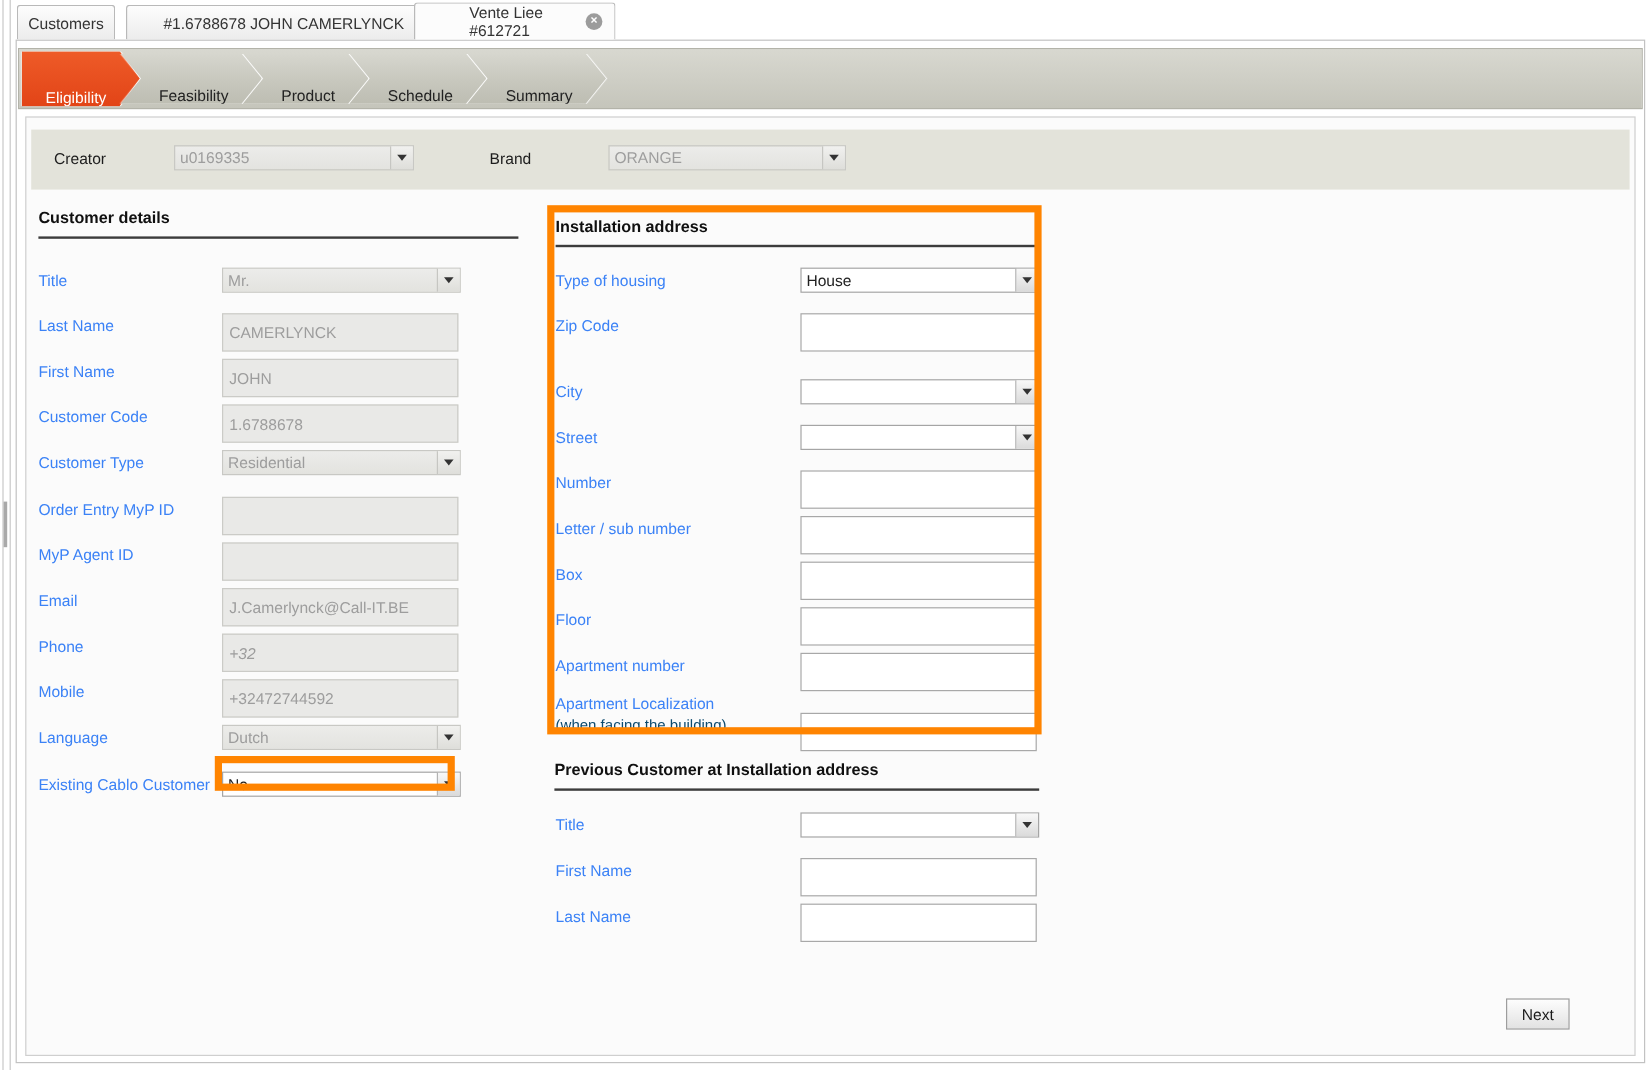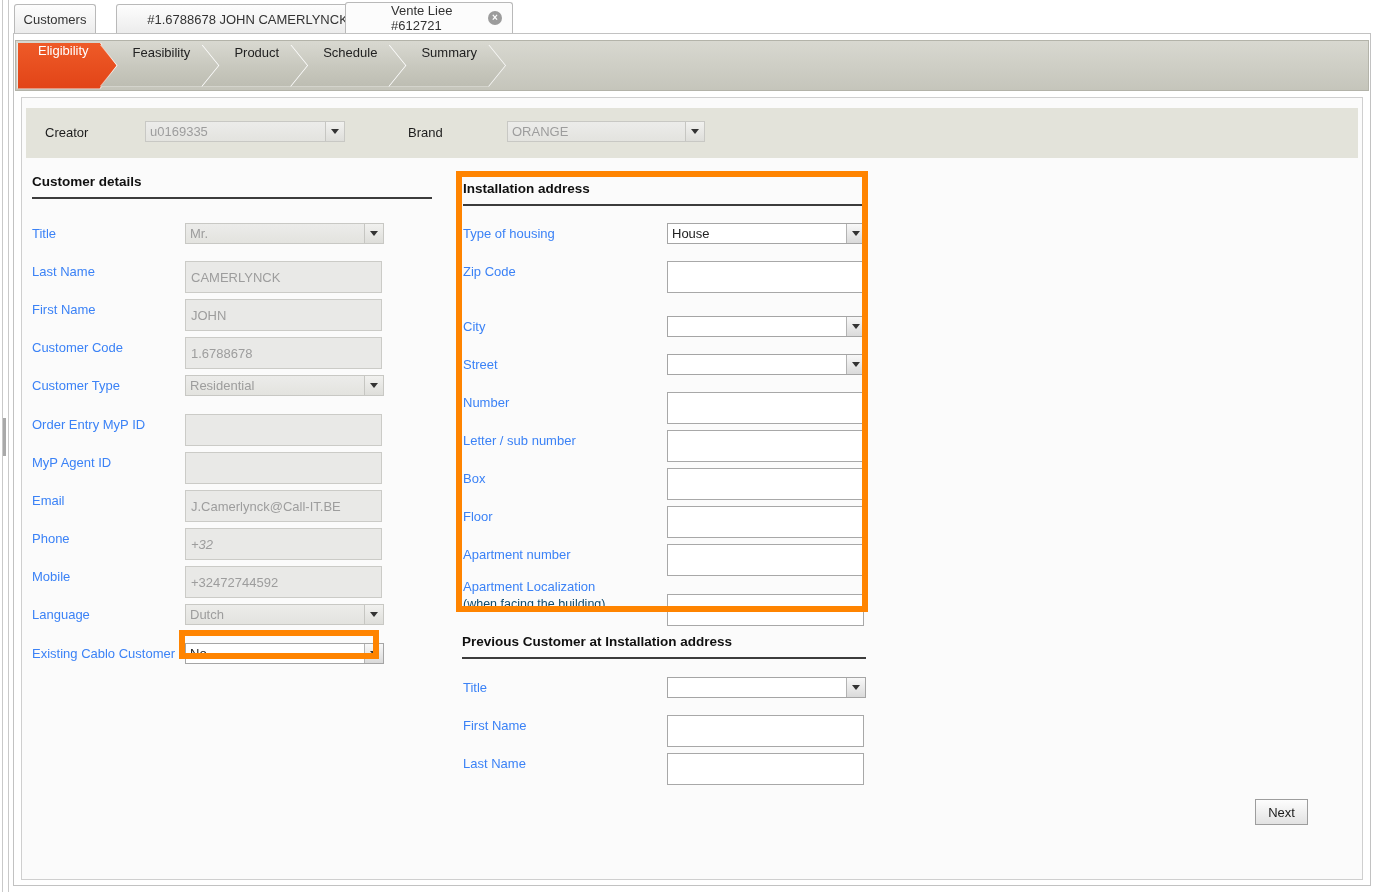--- a/index.html
+++ b/index.html
@@ -23,21 +23,21 @@
   
   .outer-panel { position:absolute; left:13px; top:33px; width:1358px; height:853px;
     border:1px solid #c2c2c2; background:#ffffff; }
 
   
   .wizard-bar { position:absolute; left:1px; top:6px; right:1px; height:51px;
     background:linear-gradient(#d8d8d0,#c5c5bb); border:1px solid #b3b3a9;
     display:flex; align-items:center; padding-left:2px; }
   .stepw { filter:drop-shadow(1px 0 0 rgba(255,255,255,.85)) drop-shadow(-1px 0 0 rgba(255,255,255,.55)); margin-left:-16px; }
   .stepw:first-child { margin-left:0; }
-  .step { height:42px; display:flex; align-items:flex-start; font-size:13px; color:#222;
+  .step { height:42px; display:flex; align-items:flex-end; font-size:13px; color:#222;
     background:linear-gradient(#d6d6ce 0%,#c7c7bd 55%,#bdbdb2 100%);
     padding:0 28px 0 32px;
     clip-path:polygon(0 0, calc(100% - 17px) 0, 100% 50%, calc(100% - 17px) 100%, 0 100%, 17px 50%); }
   .stepw:first-child .step { clip-path:polygon(0 0, calc(100% - 17px) 0, 100% 50%, calc(100% - 17px) 100%, 0 100%);
     padding-left:20px; height:46px; }
   .step.active { background:linear-gradient(#ee5b28,#e24417); color:#ffffff; }
 
   
   .inner-panel { position:absolute; left:7px; top:63px; right:7px; bottom:5px;
     border:1px solid #cfcfcf; background:#fbfbfb; }
@@ -73,36 +73,36 @@
   .combo.disabled .btn { background:linear-gradient(#f1f1ef,#dededa); border-left-color:#c6c6c2; }
 
   
   .ctl-left { left:153px; }
   .ctl-right { left:204px; }
 
   
   .hl-box { position:absolute; border:6px solid #ff8400; pointer-events:none; z-index:5; }
 
   
-  .next-btn { position:absolute; left:1233px; top:701px; width:53px; height:26px;
+  .next-btn { position:absolute; left:1233px; top:734px; width:53px; height:26px;
     font-size:13px; color:#1a1a1a; font-family:"Liberation Sans","DejaVu Sans",sans-serif;
     border:1px solid #9d9d9d; background:linear-gradient(#fdfdfd,#e2e2e2); cursor:pointer; }
 </style>
 </head>
 <body>
 
 <div class="splitter-line" style="left:2px"></div>
 <div class="splitter-line" style="left:8px"></div>
 <div class="splitter-handle"></div>
 
 <div class="tabbar">
   <div class="doc-tab" style="left:1px; width:82px;">
     <span>Customers</span>
   </div>
-  <div class="doc-tab" style="left:103px; width:284px;padding-left:12px;">
+  <div class="doc-tab" style="left:92px; width:284px;padding-left:12px;">
     <span>#1.6788678 JOHN CAMERLYNCK</span>
     <span class="close-icon">×</span>
   </div>
   <div class="doc-tab active" style="left:332px; width:168px;">
     <span>Vente Liee #612721</span>
     <span class="close-icon">×</span>
   </div>
 </div>
 
 <div class="outer-panel">

